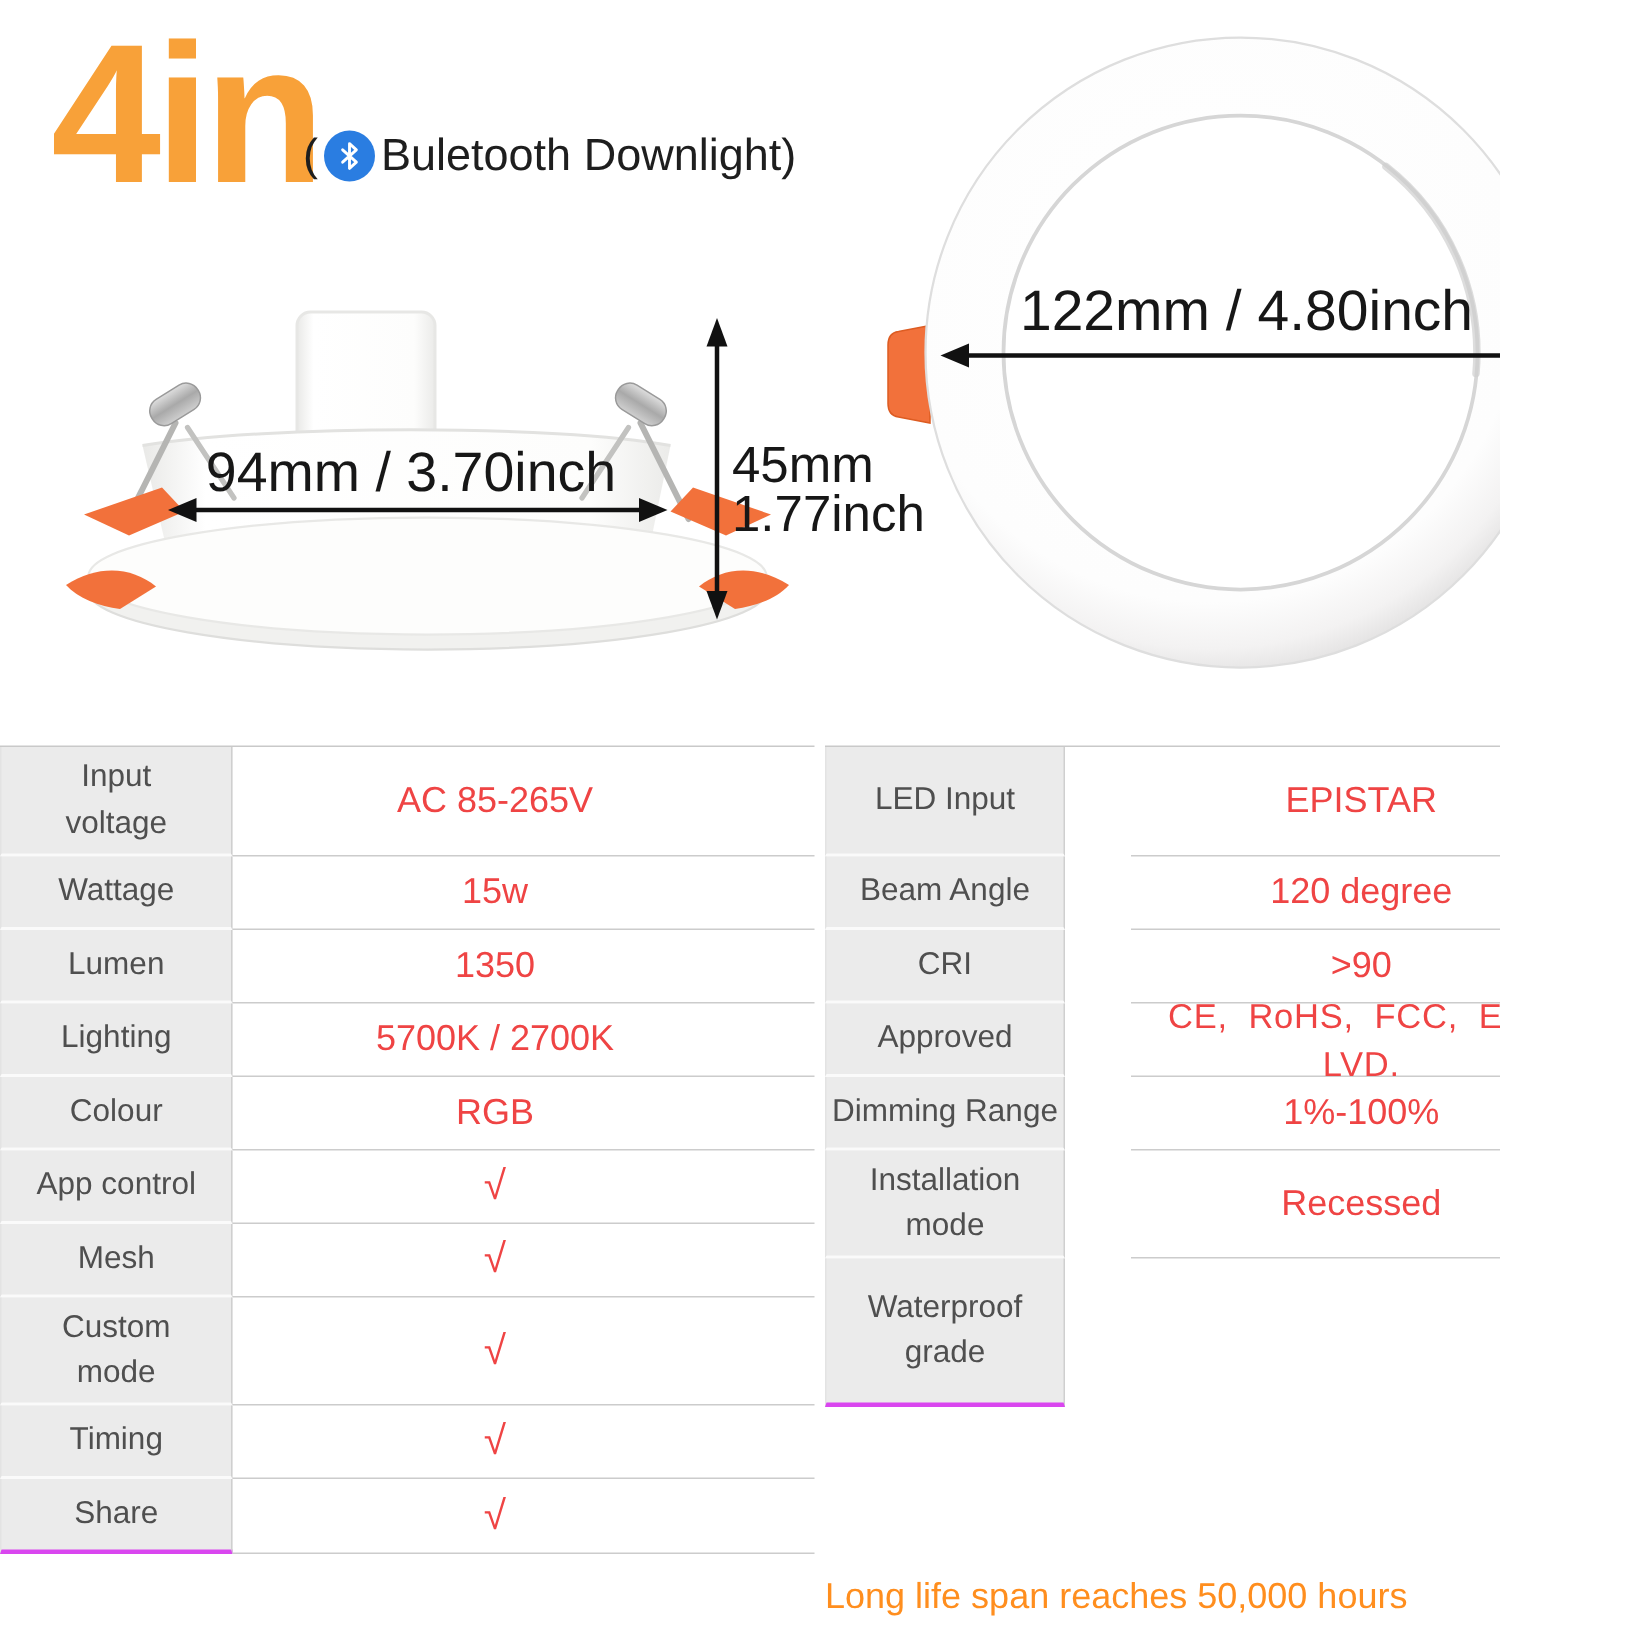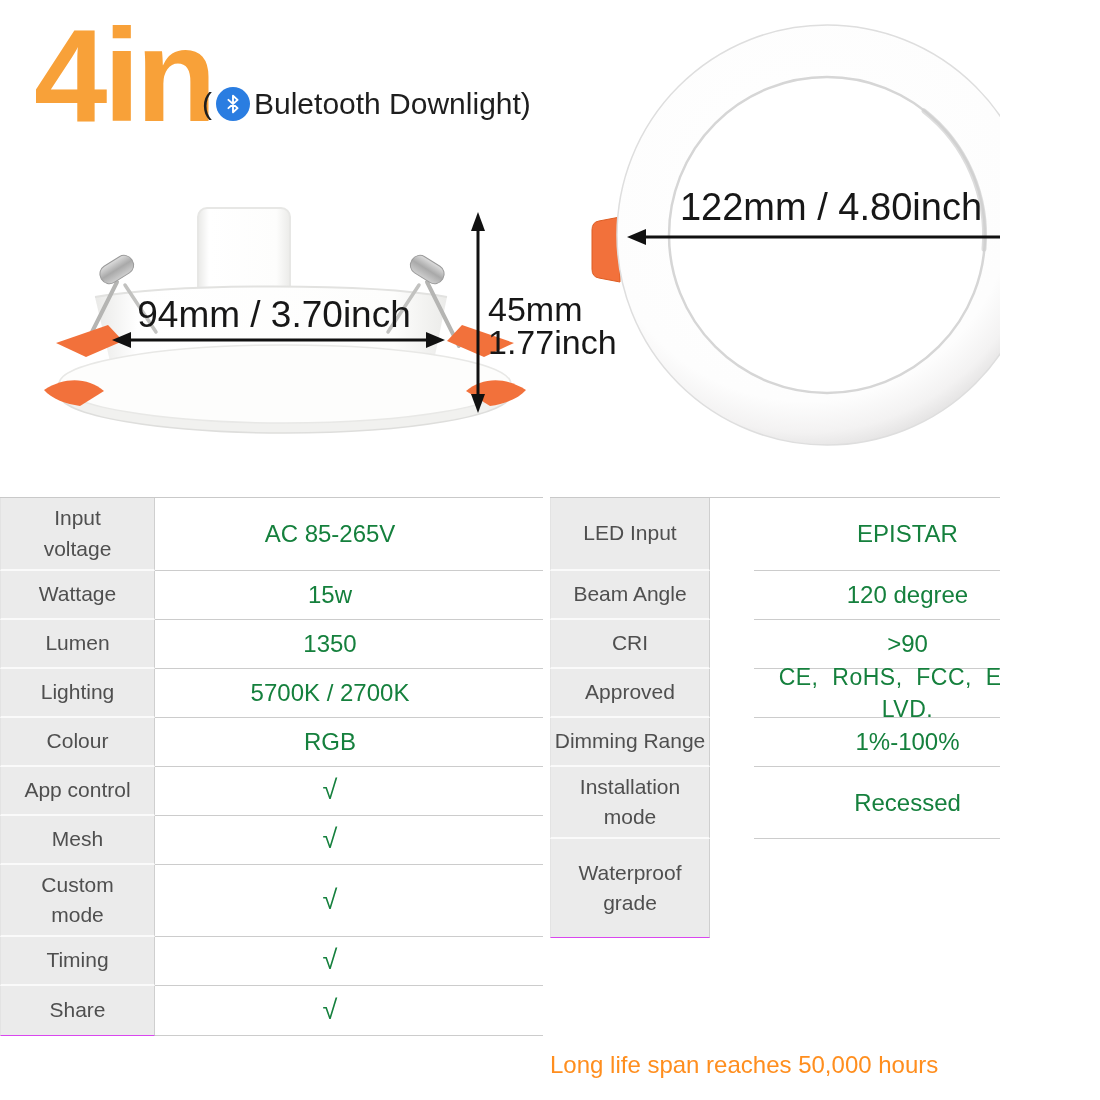--- a/index.html
+++ b/index.html
@@ -36,25 +36,25 @@
     border-left:1px solid #e3e3e3;
     display:flex;align-items:center;justify-content:center;text-align:center;
     font-size:21px;line-height:1.45;color:#4f4f4f;white-space:pre-wrap;box-sizing:border-box;
     flex:0 0 auto;
   }
   .spec-table.left .lbl{width:155px;}
   .spec-table.right .lbl{width:160px;}
   .val{
     flex:1 1 auto;border-bottom:1px solid #cccccc;box-sizing:border-box;
     display:flex;align-items:center;justify-content:center;text-align:center;
-    font-size:24px;line-height:1.4;color:#15803d;white-space:pre-wrap;
+    font-size:24px;line-height:1.4;color:#ef4444;white-space:pre-wrap;
   }
   .spec-table.left .val{padding-right:38px;}
   .spec-table.right .val{padding-right:39px;margin-left:44px;}
-  .row:last-child .lbl{border-bottom:1px solid #d946ef;}
+  .row:last-child .lbl{border-bottom:3px solid #d946ef;}
   .check{font-size:27px;}
   .approved{font-size:23px;letter-spacing:.5px;}
   
   .life-note{
     position:absolute;left:550px;top:1046px;width:550px;
     text-align:left;font-size:24px;line-height:38px;color:#FF8E1E;
   }
 </style>
 </head>
 <body>

